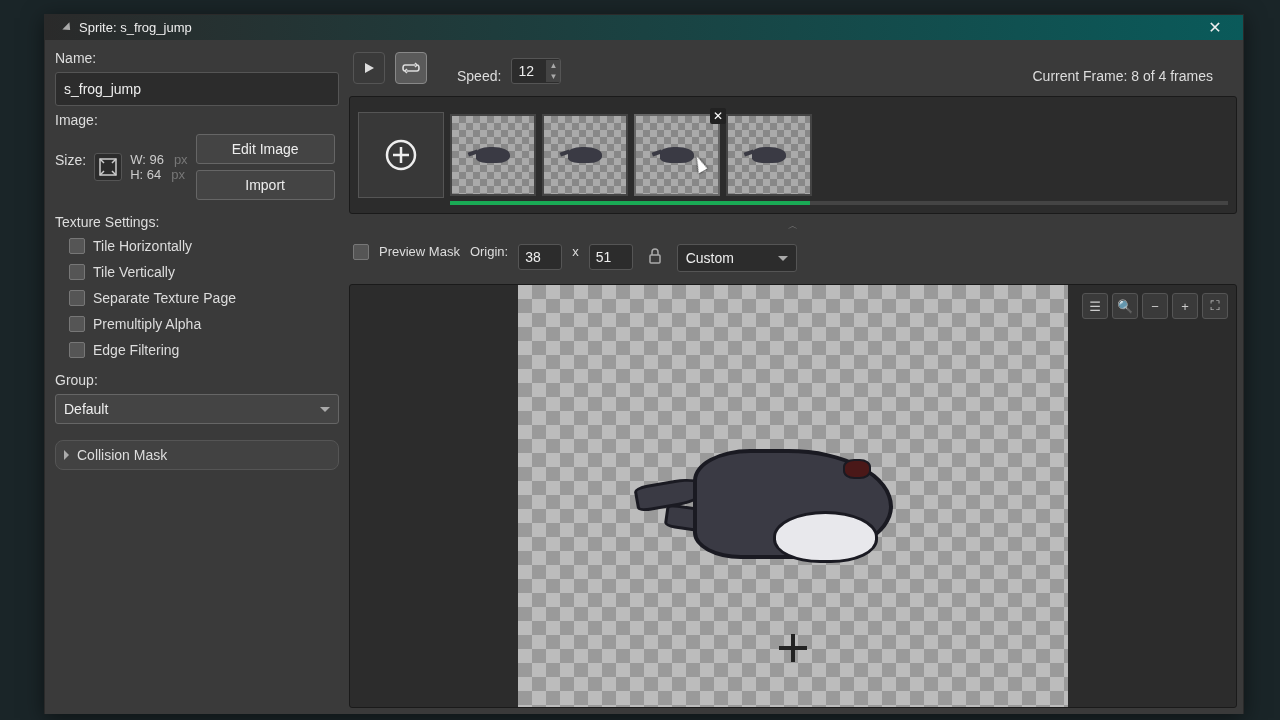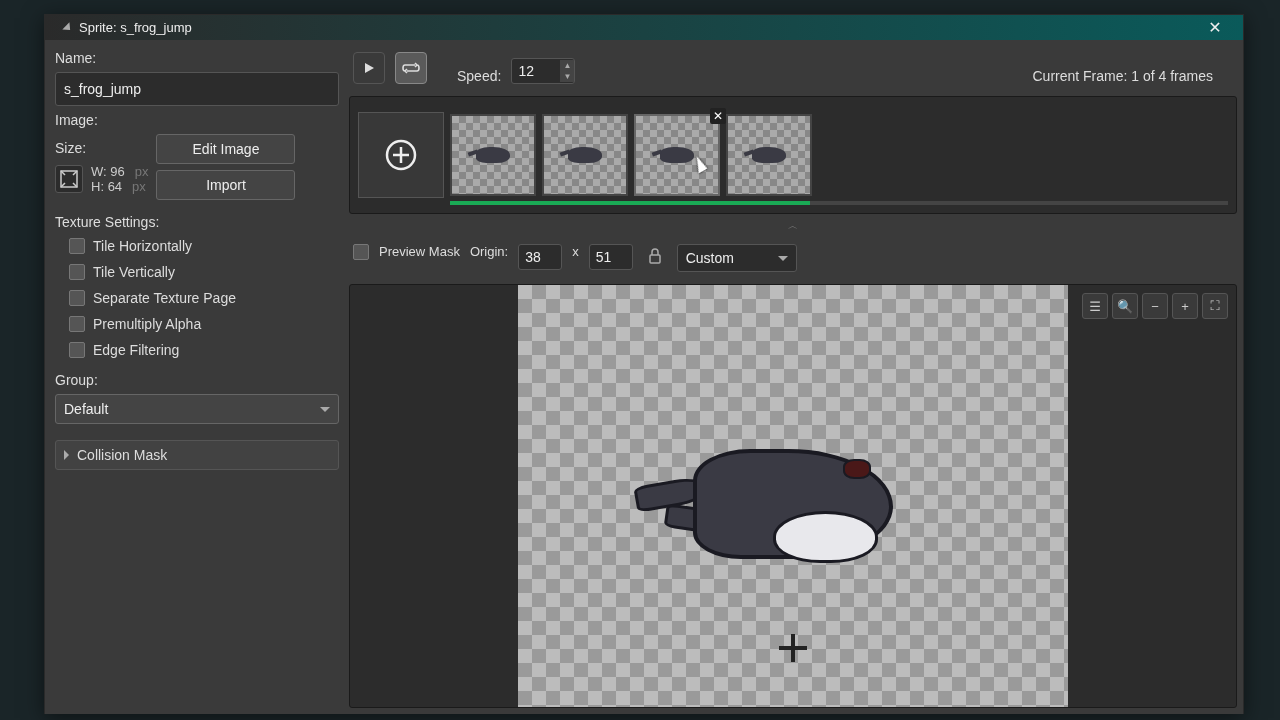--- a/index.html
+++ b/index.html
@@ -124,21 +124,21 @@
   }
   .dropdown .caret {
     width: 0; height: 0;
     border-left: 5px solid transparent;
     border-right: 5px solid transparent;
     border-top: 5px solid #aaa;
   }
   .collapse-row {
     background: #424242;
     border: 1px solid #555;
-    border-radius: 3px;
+    border-radius: 8px;
     padding: 6px 8px;
     display: flex;
     align-items: center;
     gap: 8px;
     cursor: pointer;
     font-size: 14px;
   }
   .collapse-row .caret-r {
     width: 0; height: 0;
     border-top: 5px solid transparent;
@@ -170,21 +170,21 @@
   .toolbar-label { margin-left: 20px; font-size: 14px; }
   .spinner {
     display: flex;
     align-items: center;
     background: #2c2c2c;
     border: 1px solid #555;
     border-radius: 3px;
   }
   .spinner input {
     background: transparent; border: 0; color: #eee;
-    width: 48px; padding: 4px 6px; font-size: 14px;
+    width: 34px; padding: 4px 6px; font-size: 14px;
   }
   .spinner .updn { display: flex; flex-direction: column; }
   .spinner .upbtn, .spinner .dnbtn {
     width: 14px; height: 11px;
     display: flex; align-items: center; justify-content: center;
     cursor: pointer; font-size: 8px; color: #aaa;
     background: #444;
   }
   .dropdown2 {
     background: #2c2c2c;
@@ -400,21 +400,21 @@
 
   <div class="content">
 
     <div class="left-panel">
       <div class="label">Name:</div>
       <input class="input-box" value="s_frog_jump" style="">
 
       <div class="label">Image:</div>
 
       <div class="size-row">
-        <div style="display:flex;flex-direction:column;gap:8px">
+        <div style="display:flex;flex-direction:row;gap:8px">
           <div class="label">Size:</div>
           <div style="display:flex;align-items:center;gap:8px">
             <div class="size-icon">
               <svg width="18" height="18" viewBox="0 0 18 18">
                   <rect x="1" y="1" width="16" height="16" fill="none" stroke="#ccc" stroke-width="1.5"></rect>
                   <path d="M5 5 L1 1 M13 5 L17 1 M5 13 L1 17 M13 13 L17 17" stroke="#ccc" stroke-width="1.5"></path>
                 </svg>
             </div>
             <div class="size-info">
               <div><span>W:</span> <span>96</span><span class="px">px</span></div>
@@ -475,21 +475,21 @@
             </svg>
         </div>
         <span class="toolbar-label">Speed:</span>
         <div class="spinner">
           <input value="12" style="">
           <div class="updn">
             <div class="upbtn">▲</div>
             <div class="dnbtn">▼</div>
           </div>
         </div>
-        <div class="frame-status">Current Frame: 1 of 4 frames</div>
+        <div class="frame-status">Current Frame: 8 of 4 frames</div>
       </div>
 
       <div class="frames-strip">
         <div class="add-frame">
           <svg viewBox="0 0 34 34">
               <circle cx="17" cy="17" r="14" fill="none" stroke="#eee" stroke-width="2.5"></circle>
               <path d="M17 9 V25 M9 17 H25" stroke="#eee" stroke-width="2.5"></path>
             </svg>
         </div>
         <div class="frame-thumb">

